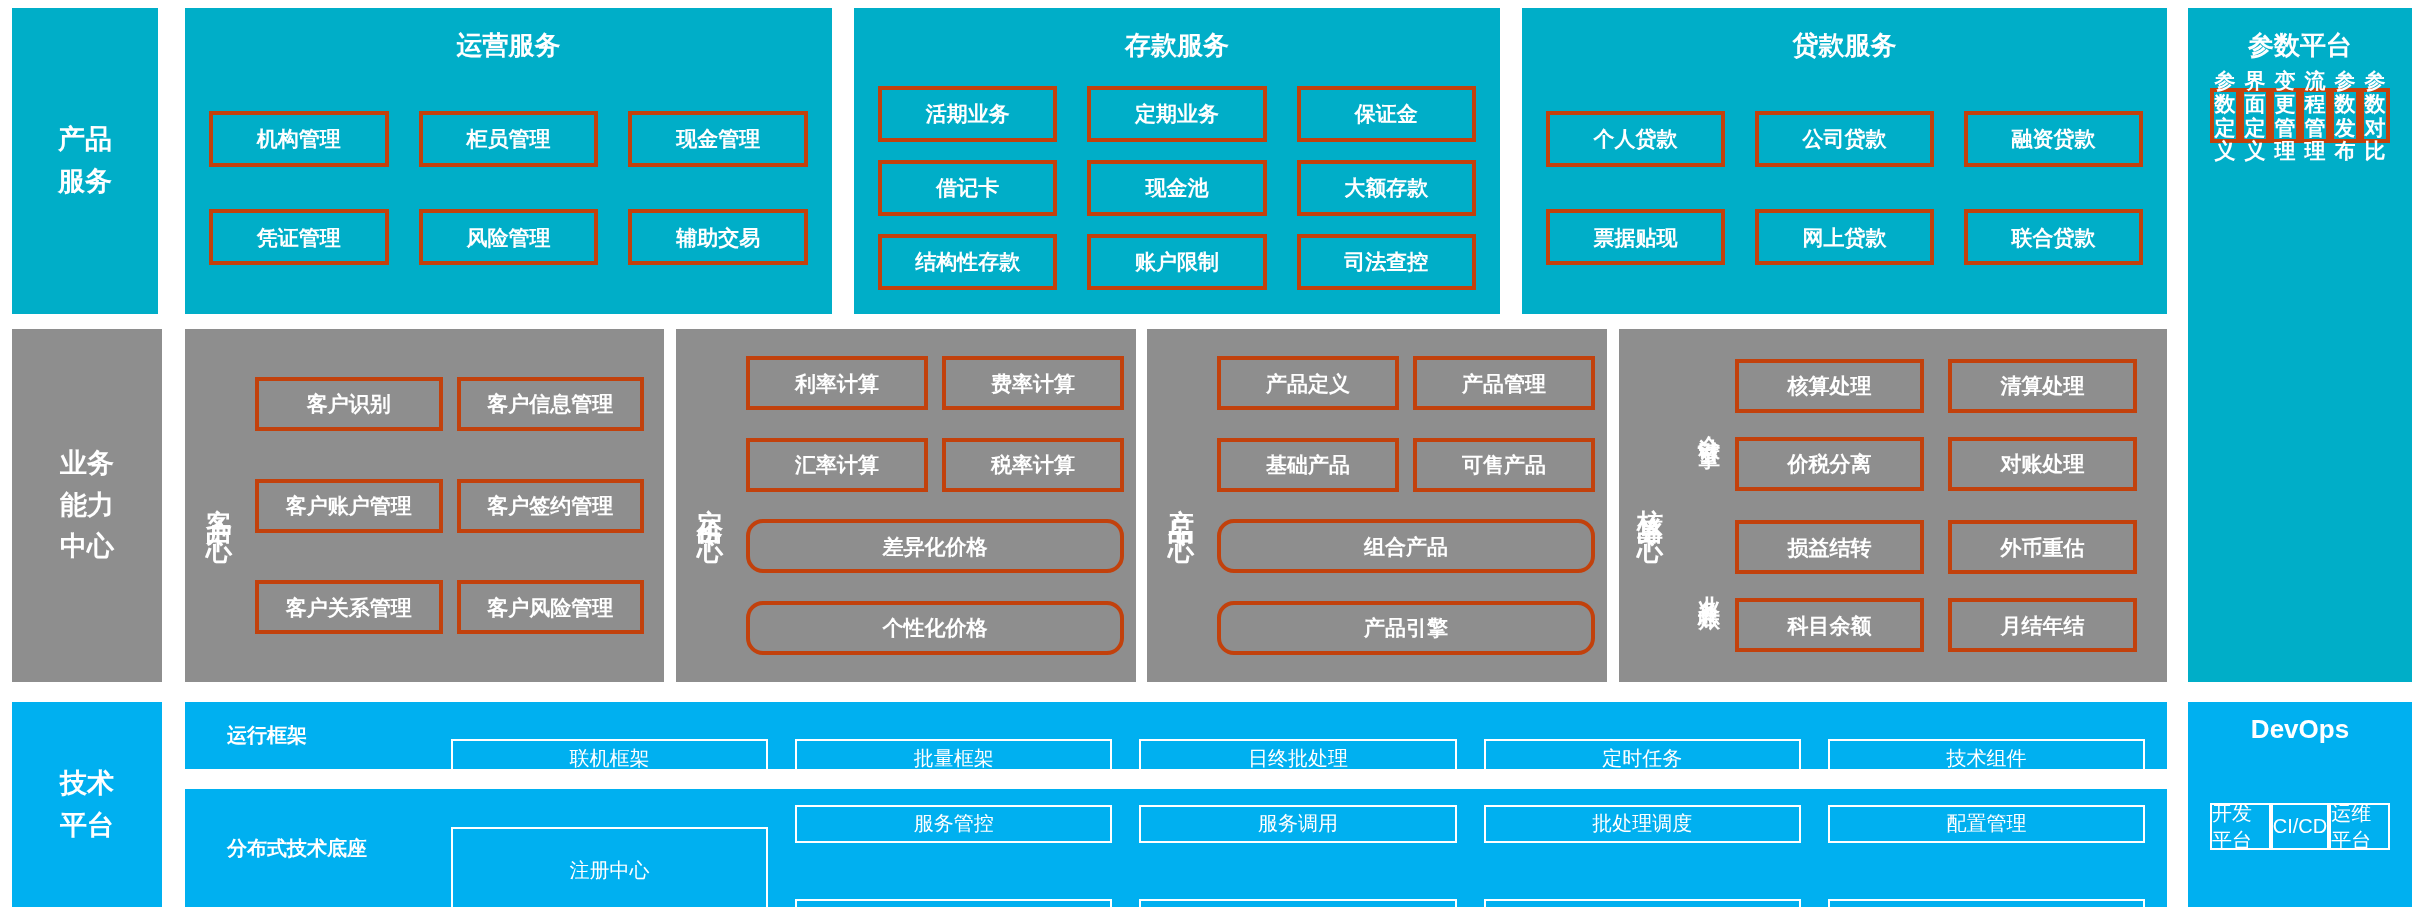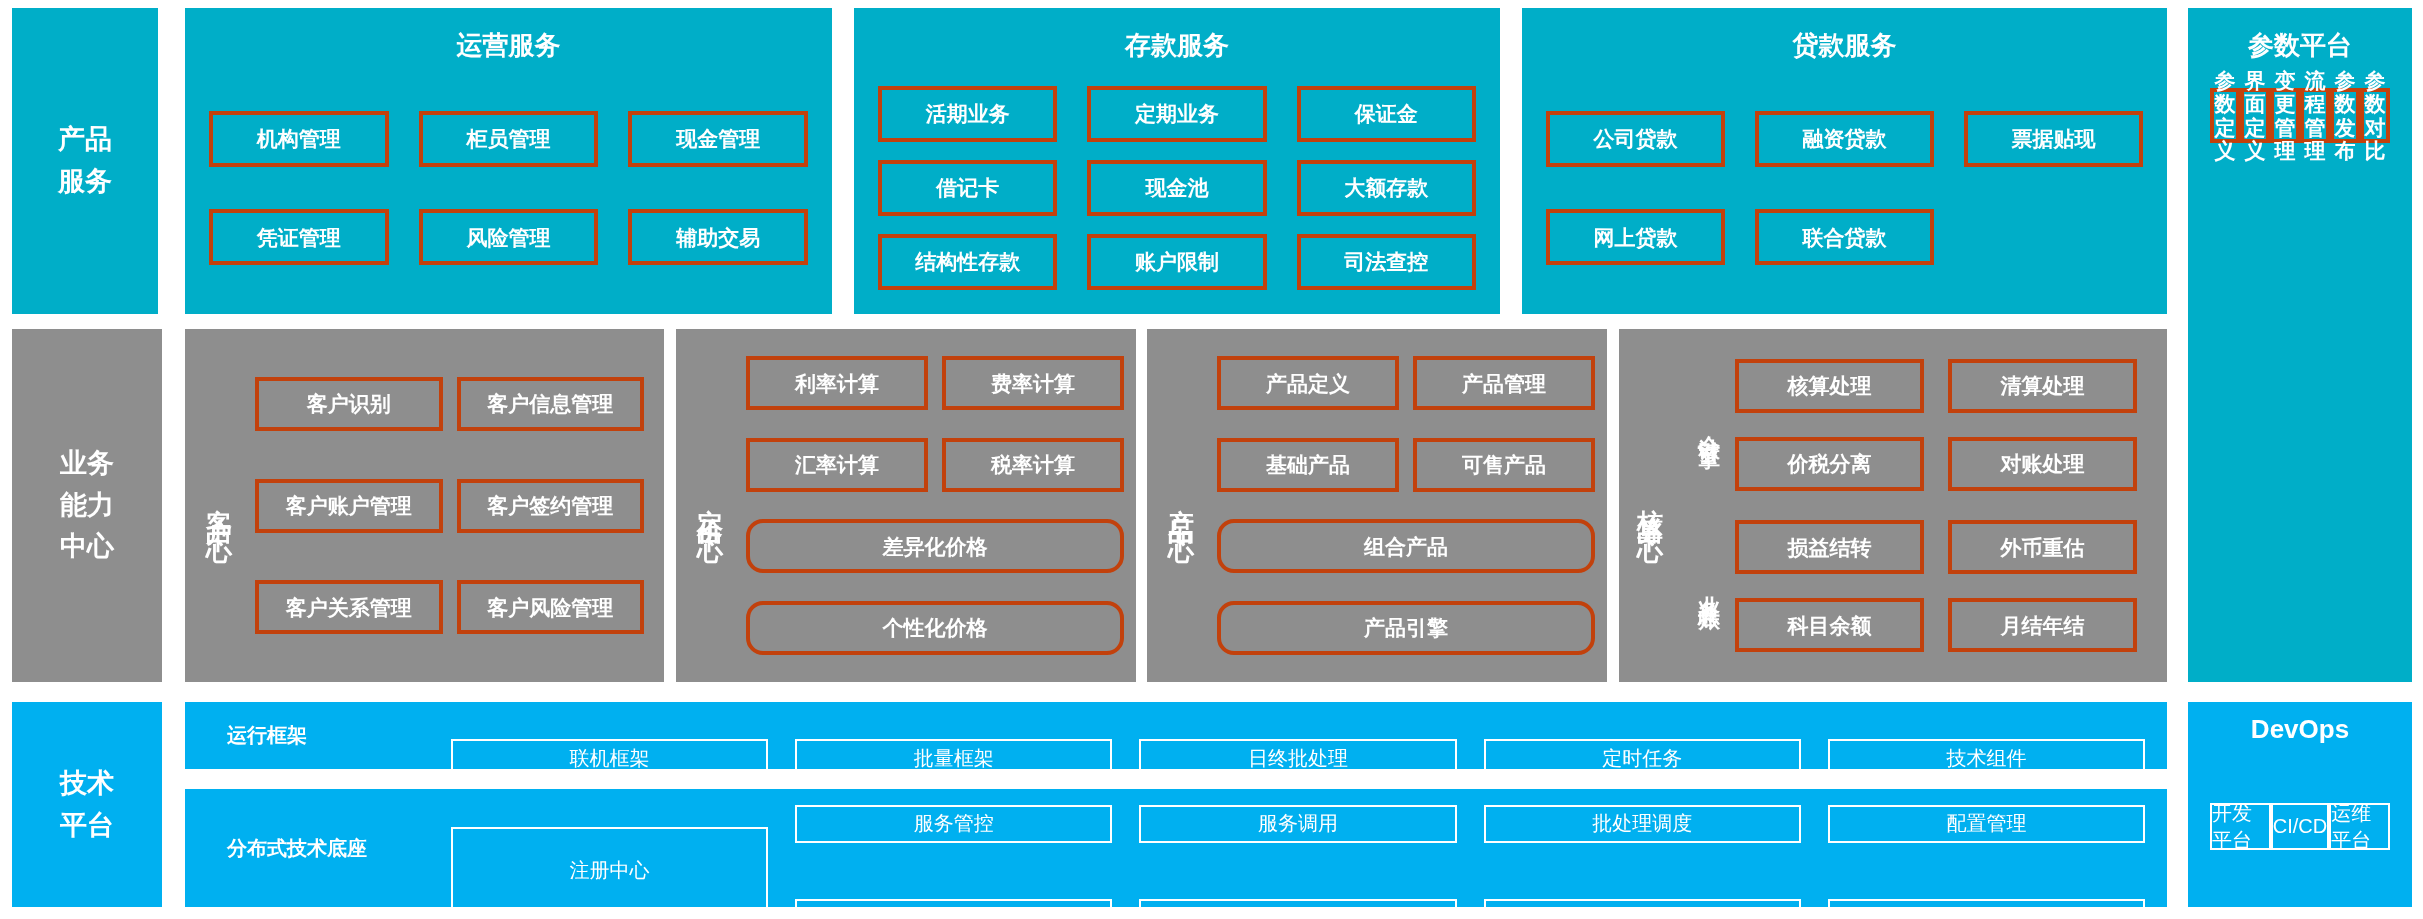--- a/index.html
+++ b/index.html
@@ -92,20 +92,21 @@
       <div class="box">大额存款</div>
       <div class="box">结构性存款</div>
       <div class="box">账户限制</div>
       <div class="box">司法查控</div>
     </div>
   </div>
 
   <div class="panel teal col" style="left:1522px;top:8px;width:645px;height:306px;">
     <div class="ptitle">贷款服务</div>
     <div class="grid3">
+      <div class="box">个人贷款</div>
       <div class="box">公司贷款</div>
       <div class="box">融资贷款</div>
       <div class="box">票据贴现</div>
       <div class="box">网上贷款</div>
       <div class="box">联合贷款</div>
     </div>
   </div>
 
   <div class="panel teal col" style="left:2188px;top:8px;width:224px;height:674px;">
     <div class="ptitle">参数平台</div>

